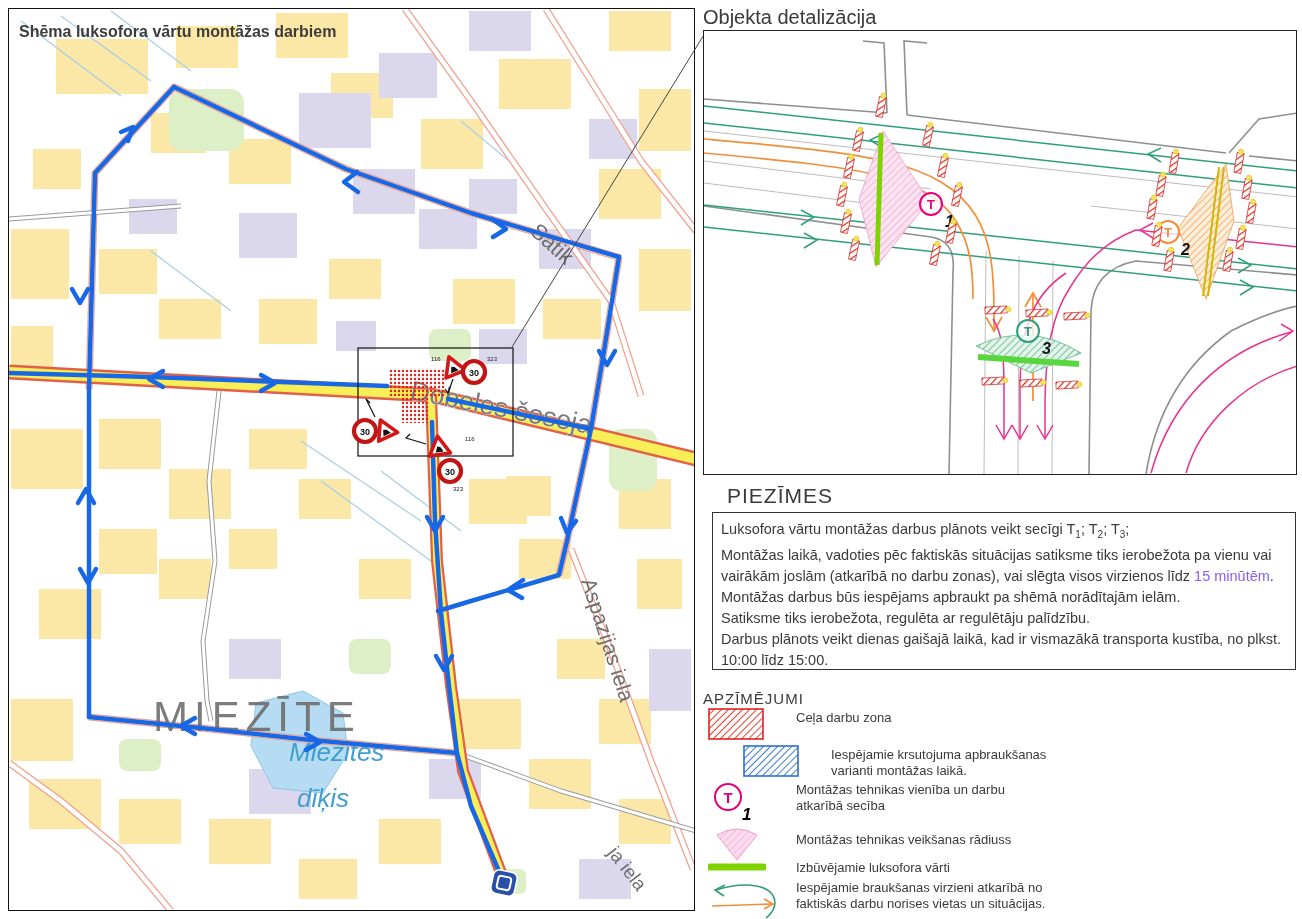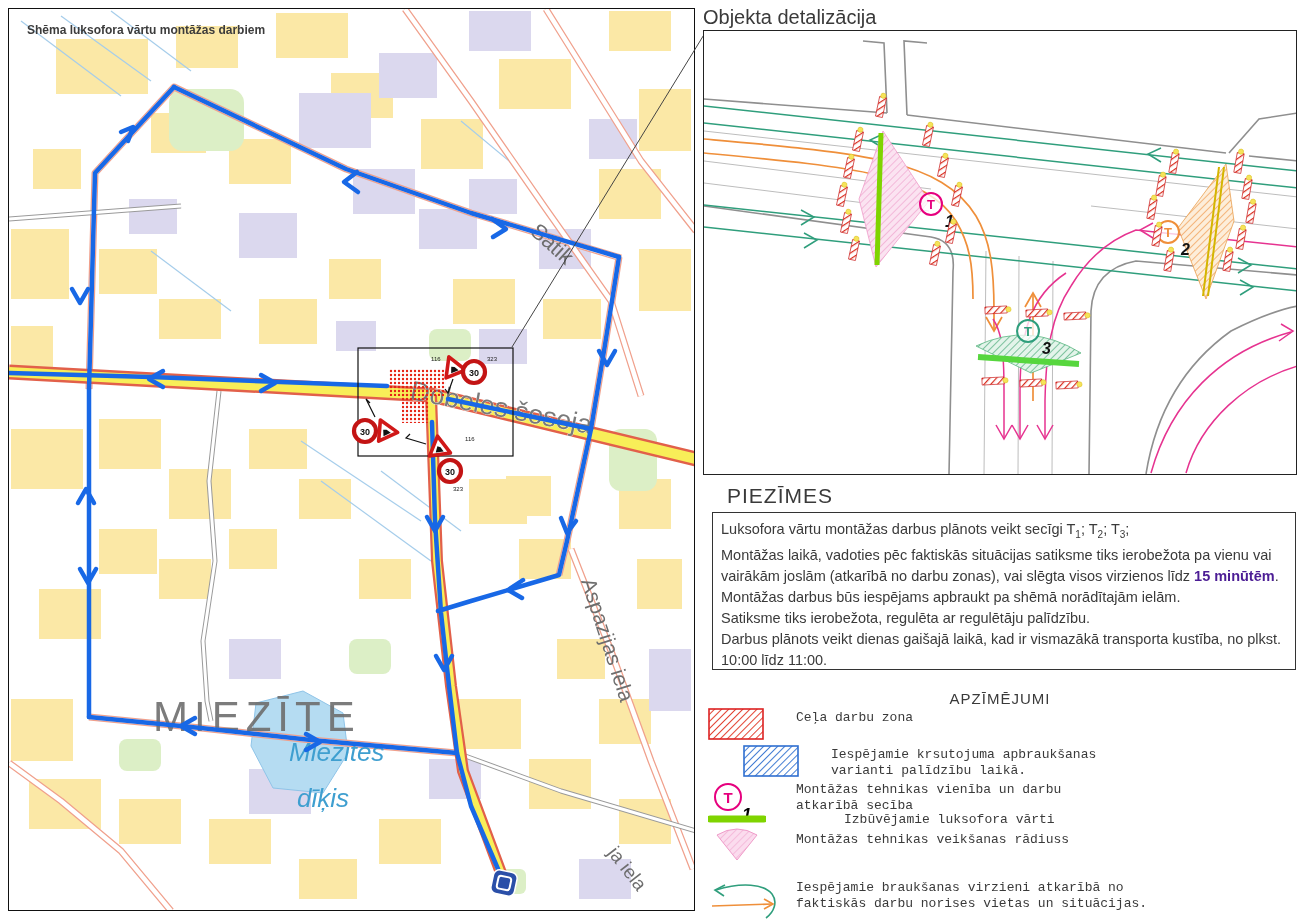--- a/index.html
+++ b/index.html
@@ -1,30 +1,30 @@
 <!DOCTYPE html>
 <html><head>
 <meta charset="utf-8">
 <style>
   html,body{margin:0;padding:0;background:#fff;font-family:"Liberation Sans",sans-serif;}
   #page{position:relative;width:1302px;height:919px;background:#fff;overflow:hidden;}
   #map-panel{position:absolute;left:8px;top:8px;width:685px;height:901px;border:1px solid #111;background:#fff;}
-  #map-title{position:absolute;left:18px;top:14px;font-size:12px;font-weight:bold;color:#3c3c3c;white-space:nowrap;}
+  #map-title{position:absolute;left:10px;top:14px;font-size:16px;font-weight:bold;color:#3c3c3c;white-space:nowrap;}
   #leader{position:absolute;left:0;top:0;width:1302px;height:919px;pointer-events:none;}
   #detail-title{position:absolute;left:703px;top:6px;width:594px;text-align:left;font-size:20px;color:#3a3a3a;}
   #detail-panel{position:absolute;left:703px;top:30px;width:592px;height:443px;border:1px solid #222;background:#fff;}
   #notes-heading{position:absolute;left:727px;top:484px;font-size:21px;color:#3a3a3a;letter-spacing:1px;text-align:center;}
   #notes-box{position:absolute;left:712px;top:512px;width:566px;height:144px;border:1px solid #333;padding:6px 8px;font-size:14.5px;line-height:21px;color:#3a3a3a;}
   #notes-box p{margin:0;}
-  .red-bold{color:#4c1d95;font-weight:bold;}
+  .red-bold{color:#8b5cf6;font-weight:normal;}
   sub{font-size:10px;}
-  #legend-heading{position:absolute;left:703px;top:690px;width:594px;text-align:center;font-size:15px;color:#3a3a3a;letter-spacing:1px;}
+  #legend-heading{position:absolute;left:703px;top:690px;width:594px;font-size:15px;color:#3a3a3a;letter-spacing:1px;}
   .lg-row{position:absolute;left:708px;display:flex;align-items:flex-start;}
   .lg-sym{width:88px;flex:0 0 88px;}
-  .lg-txt{font-size:13px;color:#3a3a3a;line-height:16px;padding-top:2px;font-family:Liberation Mono, monospace;}
+  .lg-txt{font-size:13px;color:#3a3a3a;line-height:16px;padding-top:2px;}
   svg text{font-family:"Liberation Sans",sans-serif;}
 </style>
 </head>
 <body>
 
 <div id="page">
 
   <div id="map-panel">
     <svg width="685" height="901" viewBox="8 8 685 901">
       <defs>
@@ -385,21 +385,21 @@
       </g>
     </svg>
   </div>
 
   <div id="notes-heading">PIEZĪMES</div>
   <div id="notes-box">
     <p><span>Luksofora vārtu montāžas darbus plānots veikt secīgi T</span><sub>1</sub><span>; T</span><sub>2</sub><span>; T</span><sub>3</sub><span>;</span></p>
     <p><span>Montāžas laikā, vadoties pēc faktiskās situācijas satiksme tiks ierobežota pa vienu vai vairākām joslām (atkarībā no darbu zonas), vai slēgta visos virzienos līdz </span><span class="red-bold">15 minūtēm</span><span>.</span></p>
     <p>Montāžas darbus būs iespējams apbraukt pa shēmā norādītajām ielām.</p>
     <p>Satiksme tiks ierobežota, regulēta ar regulētāju palīdzību.</p>
-    <p>Darbus plānots veikt dienas gaišajā laikā, kad ir vismazākā transporta kustība, no plkst. 10:00 līdz 11:00.</p>
+    <p>Darbus plānots veikt dienas gaišajā laikā, kad ir vismazākā transporta kustība, no plkst. 10:00 līdz 15:00.</p>
   </div>
 
   <div id="legend-heading">APZĪMĒJUMI</div>
 
   <div class="lg-row" style="top:708px;">
     <div class="lg-sym">
       <svg width="58" height="33">
         <defs>
             <pattern id="lrh" width="5" height="5" patternTransform="rotate(45)" patternUnits="userSpaceOnUse">
               <rect width="5" height="5" fill="#fff"></rect>
@@ -421,21 +421,21 @@
             <pattern id="lbh" width="5" height="5" patternTransform="rotate(45)" patternUnits="userSpaceOnUse">
               <rect width="5" height="5" fill="#fff"></rect>
               <line x1="0" y1="0" x2="0" y2="5" stroke="#2f6fd0" stroke-width="1.8"></line>
             </pattern>
           </defs>
         <rect x="1" y="1" width="54" height="30" fill="url(#lbh)" stroke="#2f6fd0" stroke-width="1.6"></rect>
       </svg>
     </div>
     <div class="lg-txt">
         <div>Iespējamie krsutojuma apbraukšanas</div>
-        <div>varianti palīdzību laikā.</div>
+        <div>varianti montāžas laikā.</div>
       </div>
   </div>
 
   <div class="lg-row" style="top:780px;">
     <div class="lg-sym">
       <svg width="58" height="42">
         <circle cx="20" cy="17" r="13" fill="none" stroke="#e6007e" stroke-width="2"></circle>
         <text x="20" y="23" text-anchor="middle" font-size="15" font-weight="bold" fill="#e6007e">T</text>
         <text x="34" y="40" font-size="17" font-weight="bold" font-style="italic" fill="#000">1</text>
       </svg>
@@ -456,21 +456,21 @@
             </pattern>
           </defs>
         <path d="M29,38 L9,13 Q29,1 49,13 Z" fill="url(#lph)" stroke="#ef9cc9" stroke-width="1"></path>
       </svg>
     </div>
     <div class="lg-txt" style="padding-top:10px;">
         <div>Montāžas tehnikas veikšanas rādiuss</div>
       </div>
   </div>
 
-  <div class="lg-row" style="top:812px;gap:48px;">
+  <div class="lg-row" style="top:860px;">
     <div class="lg-sym">
       <svg width="58" height="14">
           <line x1="2" y1="7" x2="56" y2="7" stroke="#7fd400" stroke-width="7" stroke-linecap="round"></line>
         </svg>
     </div>
     <div class="lg-txt" style="padding-top:0;">
         <div>Izbūvējamie luksofora vārti</div>
       </div>
   </div>
 

